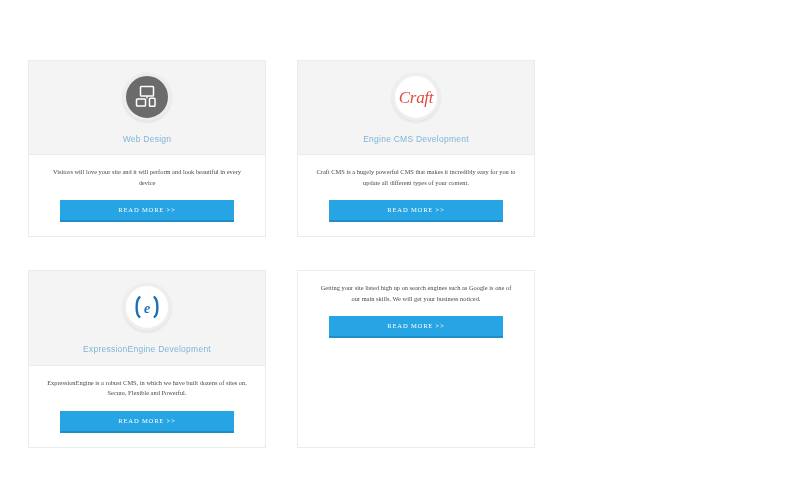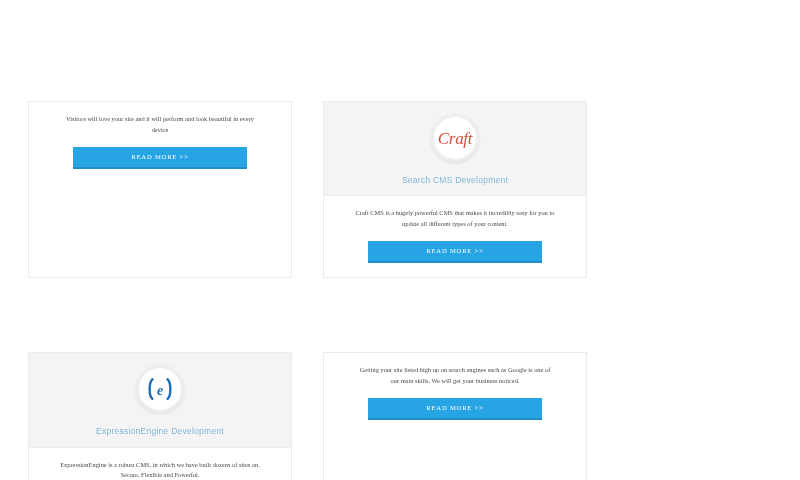--- a/index.html
+++ b/index.html
@@ -26,28 +26,27 @@
     position: absolute;
     left: 28px;
     top: 60px;
     width: 745px;
     display: flex;
     flex-wrap: wrap;
     gap: 33px 31px;
   }
 
   .card {
-    width: 264px;
+    width: 238px;
     background: #ffffff;
     border: 1px solid #ebebeb;
     box-sizing: border-box;
     display: flex;
     flex-direction: column;
     overflow: hidden;
-    margin-top: 41px;
   }
 
   .card-head {
     background: #f4f4f4;
     padding: 12px 10px 10px 10px;
     display: flex;
     flex-direction: column;
     align-items: center;
     border-bottom: 1px solid #ececec;
   }
@@ -125,32 +124,43 @@
     box-sizing: border-box;
   }
 </style>
 </head>
 <body>
 
 <div class="page">
   <div class="services-grid">
 
     <div class="card">
+      <div class="card-head">
+        <div class="icon-circle dark">
+          <svg width="26" height="24" viewBox="0 0 26 24" aria-hidden="true">
+            <rect x="6.5" y="1.5" width="13" height="9.5" rx="0.8" fill="none" stroke="#ffffff" stroke-width="1.5"></rect>
+            <line x1="13" y1="11" x2="13" y2="13.5" stroke="#ffffff" stroke-width="1.3"></line>
+            <rect x="2.5" y="14" width="9" height="7" rx="0.8" fill="none" stroke="#ffffff" stroke-width="1.5"></rect>
+            <rect x="15.5" y="13.2" width="5.5" height="8" rx="0.8" fill="none" stroke="#ffffff" stroke-width="1.5"></rect>
+          </svg>
+        </div>
+        <div class="card-title">Web Design</div>
+      </div>
       <div class="card-body">
         <p class="card-desc">Visitors will love your site and it will perform and look beautiful in every device</p>
         <button class="read-more">READ MORE &gt;&gt;</button>
       </div>
     </div>
 
     <div class="card">
       <div class="card-head">
         <div class="icon-circle light">
           <span class="craft-mark">Craft</span>
         </div>
-        <div class="card-title">Search CMS Development</div>
+        <div class="card-title">Engine CMS Development</div>
       </div>
       <div class="card-body">
         <p class="card-desc">Craft CMS is a hugely powerful CMS that makes it incredibly easy for you to update all different types of your content.</p>
         <button class="read-more">READ MORE &gt;&gt;</button>
       </div>
     </div>
 
     <div class="card">
       <div class="card-head">
         <div class="icon-circle light">

